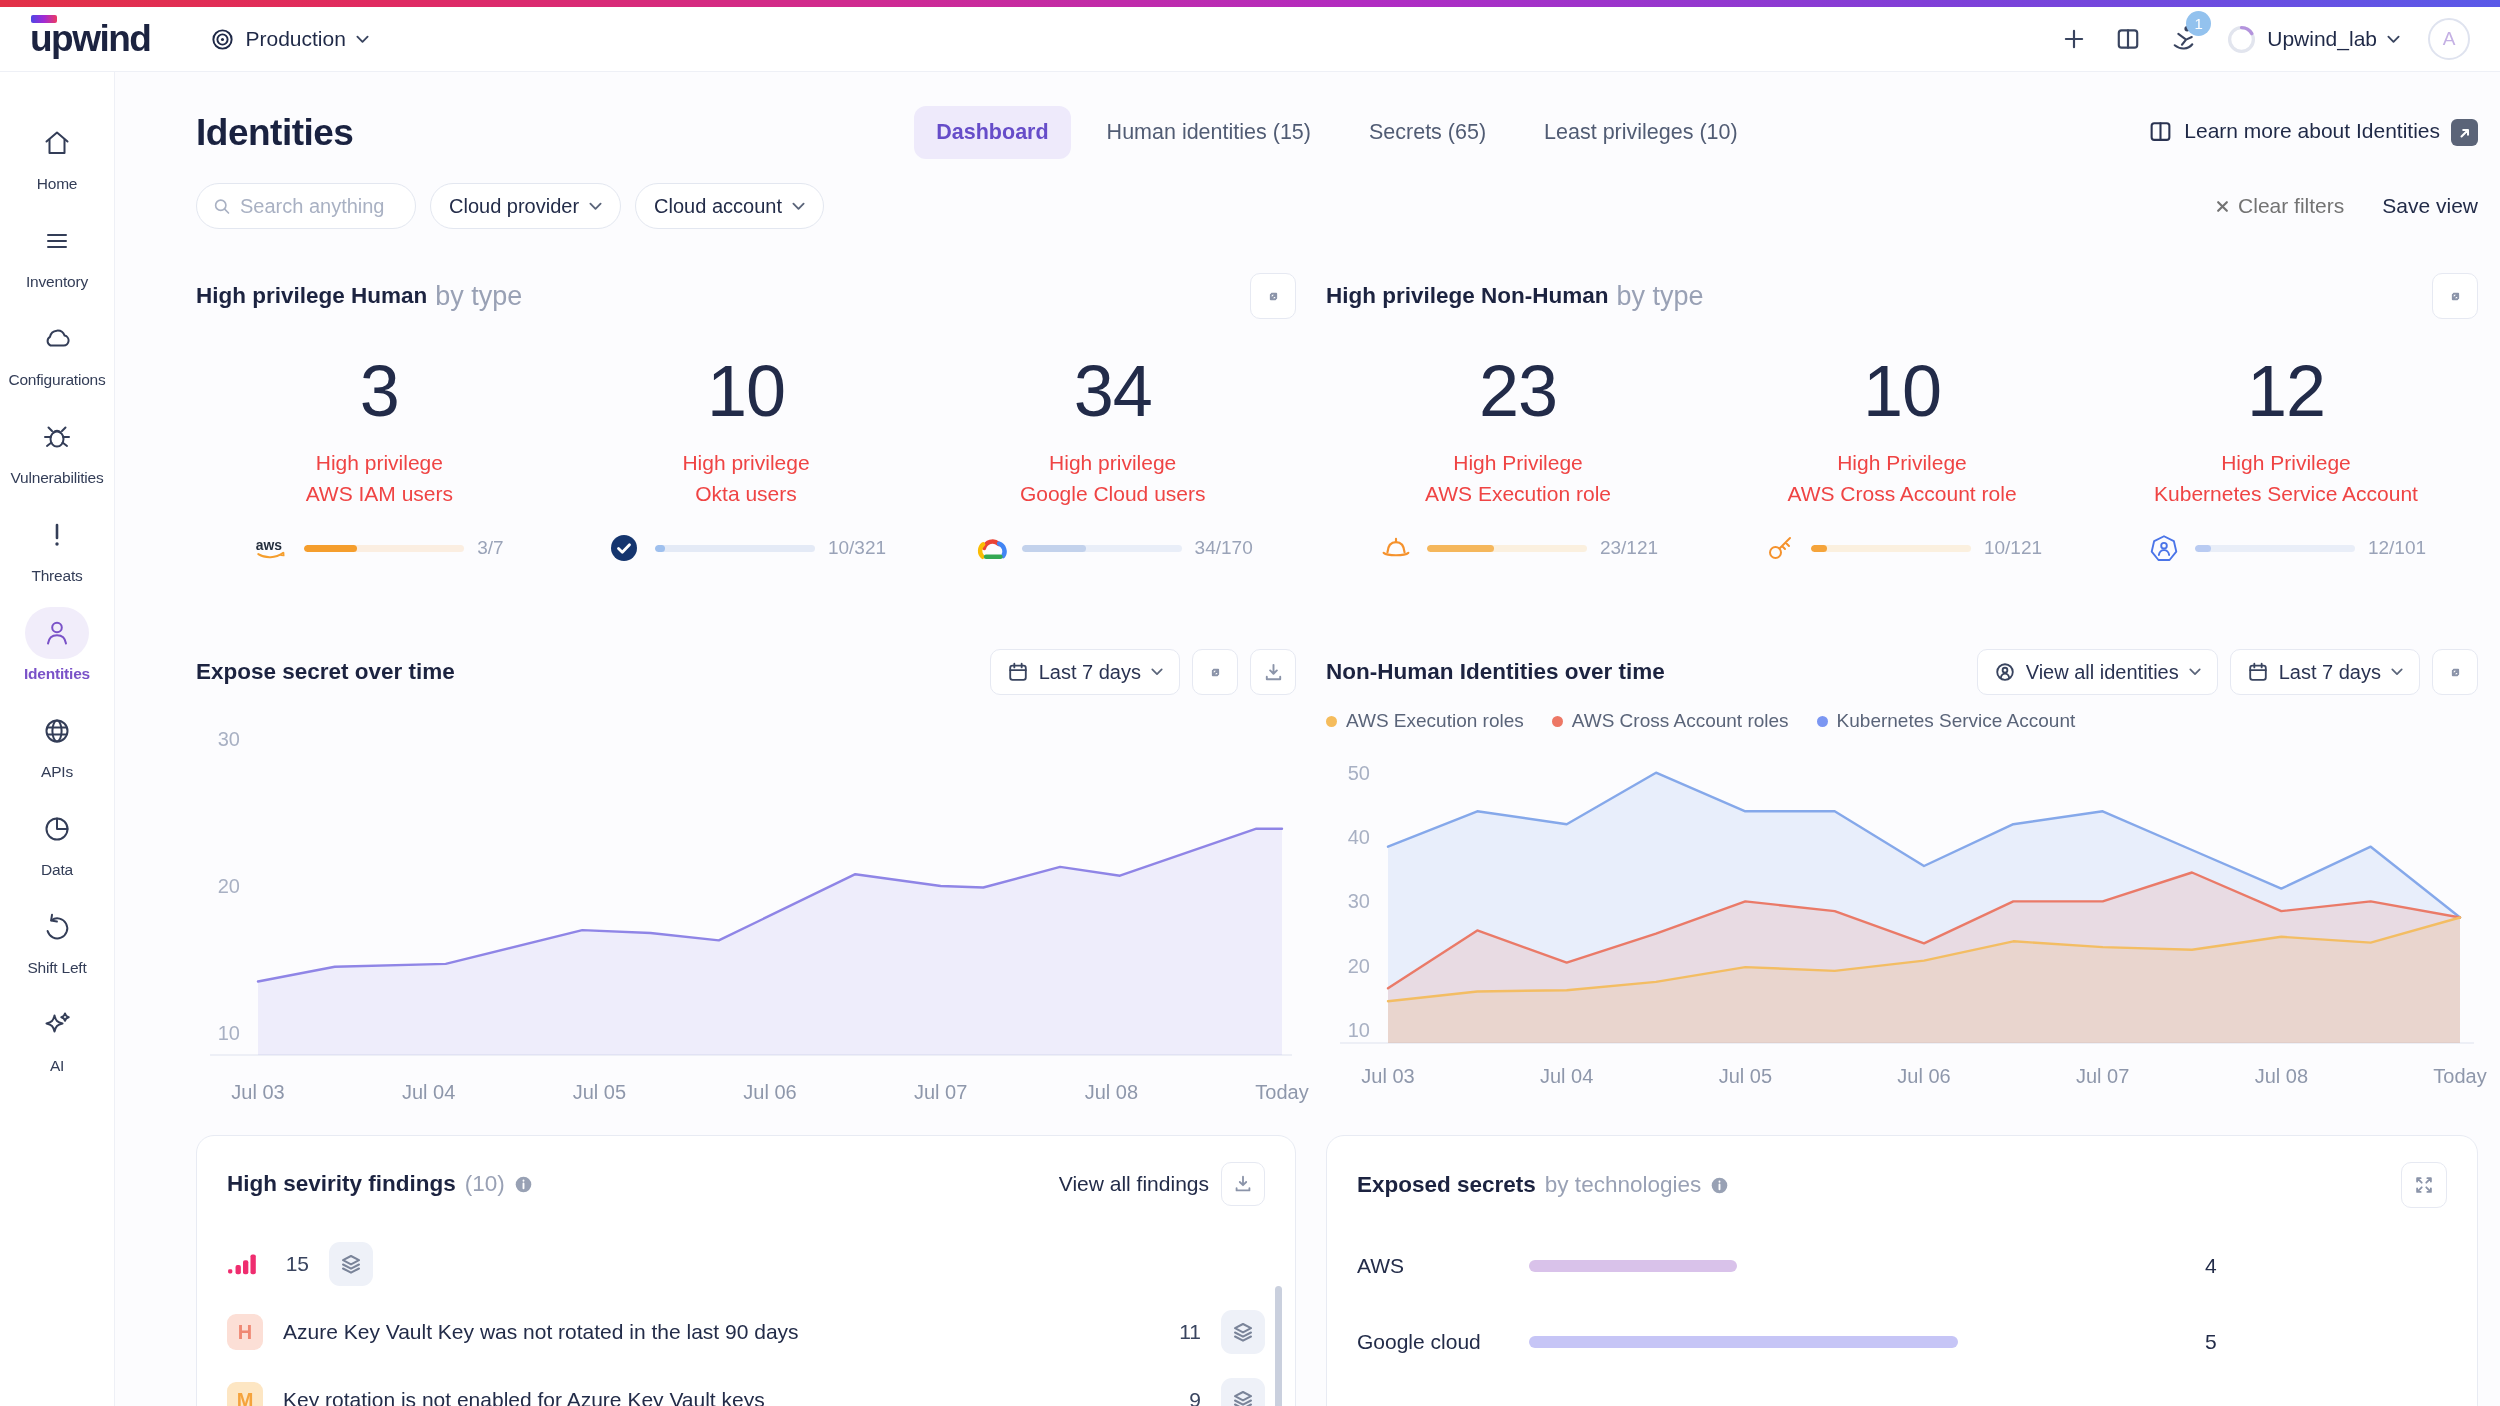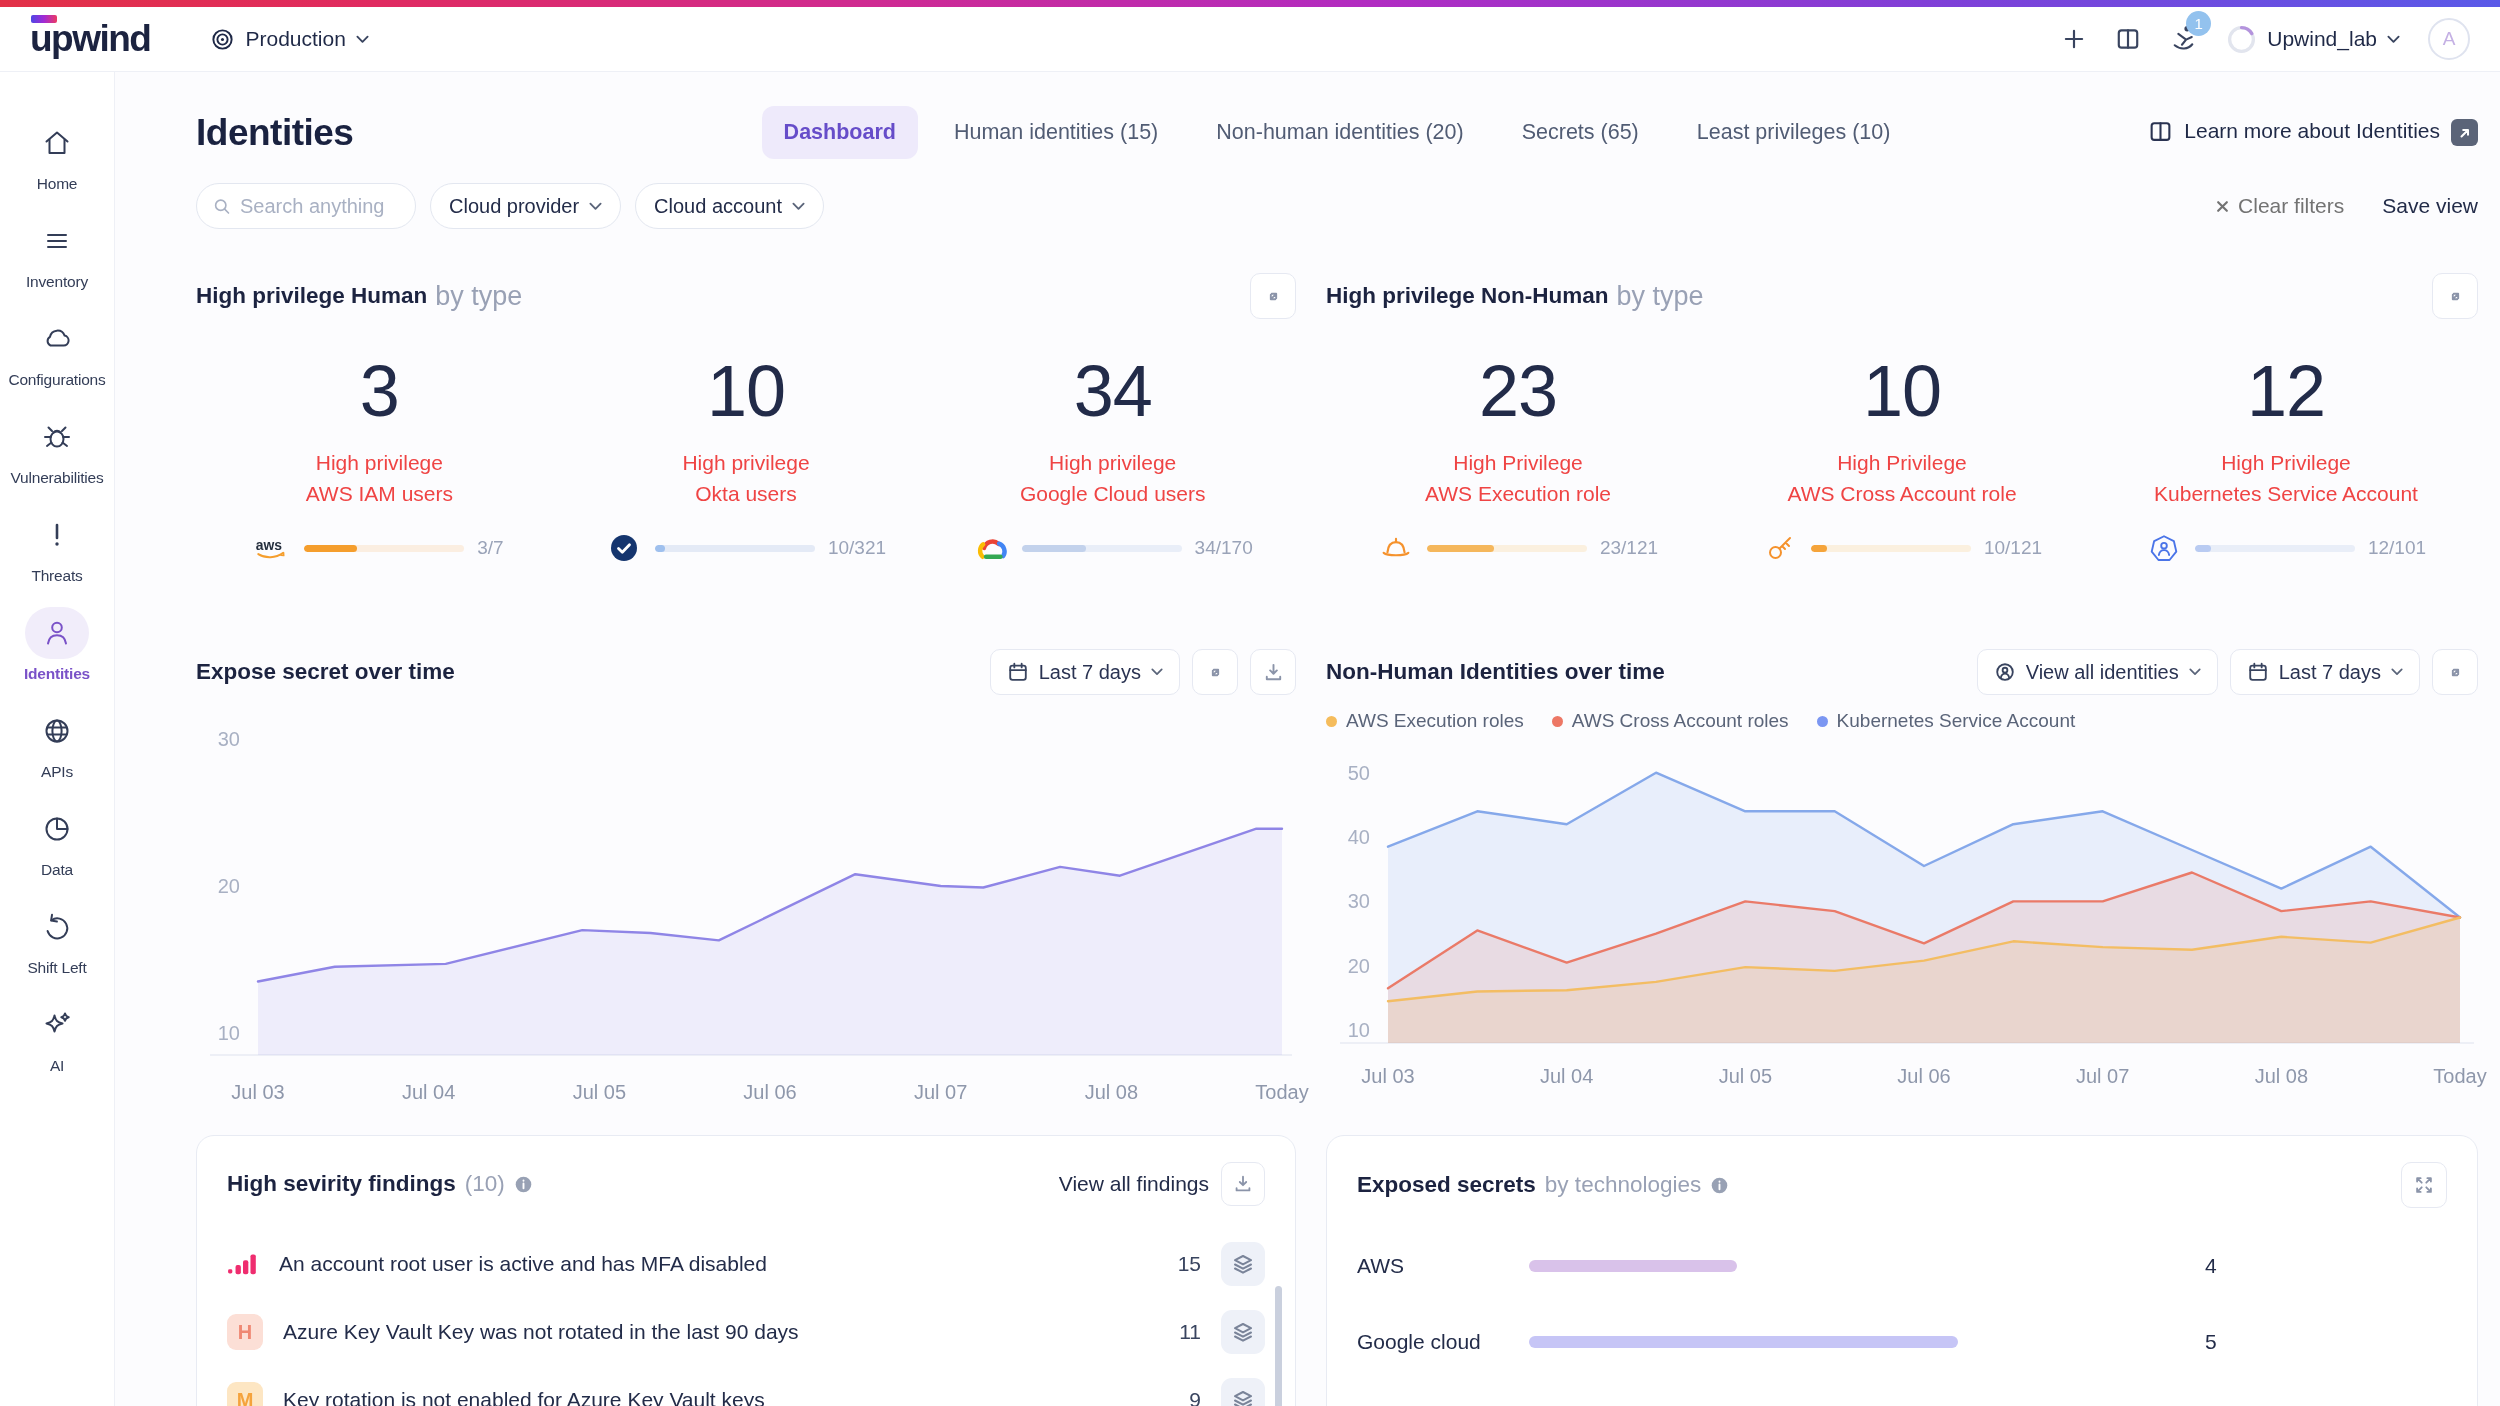--- a/index.html
+++ b/index.html
@@ -310,21 +310,20 @@
     </div>
   </nav>
 
   <main class="content">
 
     <div class="page-header">
       <h1 class="page-title">Identities</h1>
       <div class="tabs" id="tabs">
           <button class="tab active"><span>Dashboard</span></button>
           <button class="tab"><span>Human identities (15)</span></button>
-          <button class="tab"><span>Non-human identities (20)</span></button>
           <button class="tab"><span>Secrets (65)</span></button>
           <button class="tab"><span>Least privileges (10)</span></button>
         </div>
       <div class="learn-more">
         <span class="icn" style="width:25px;height:25px;color:#2a3352">
             <svg viewBox="0 0 24 24" fill="none" stroke="currentColor" stroke-width="2" stroke-linecap="round" stroke-linejoin="round">
               <rect x="3.5" y="4" width="17" height="16" rx="2.5"></rect>
               <path d="M12 4v16"></path>
             </svg>
           </span>
@@ -701,21 +700,20 @@
         <div id="findings-list">
       <div class="finding-row">
         <span class="sev-ic icn" style="width: 32px; height: 26px;">
                 <svg viewBox="0 0 30 24" fill="#ef2d6f">
                   <rect x="1" y="17" width="4" height="4" rx="1.4"></rect>
                   <rect x="8" y="13" width="5" height="8.5" rx="1.8"></rect>
                   <rect x="15" y="8.5" width="5" height="13" rx="1.8"></rect>
                   <rect x="22" y="3" width="5" height="18.5" rx="1.8"></rect>
                 </svg>
               </span>
-        <span class="finding-text">An account root user is active and has MFA disabled</span>
         <span class="finding-count">15</span>
         <button class="layers-btn">
                 <span class="icn" style="width:24px;height:24px">
                   <svg viewBox="0 0 24 24" fill="none" stroke="currentColor" stroke-width="2" stroke-linecap="round" stroke-linejoin="round">
                     <path d="m12 4 8 4.2-8 4.2L4 8.2Z"></path>
                     <path d="m4 12.5 8 4.2 8-4.2"></path>
                     <path d="m4 16.5 8 4.2 8-4.2"></path>
                   </svg>
                 </span>
               </button>

